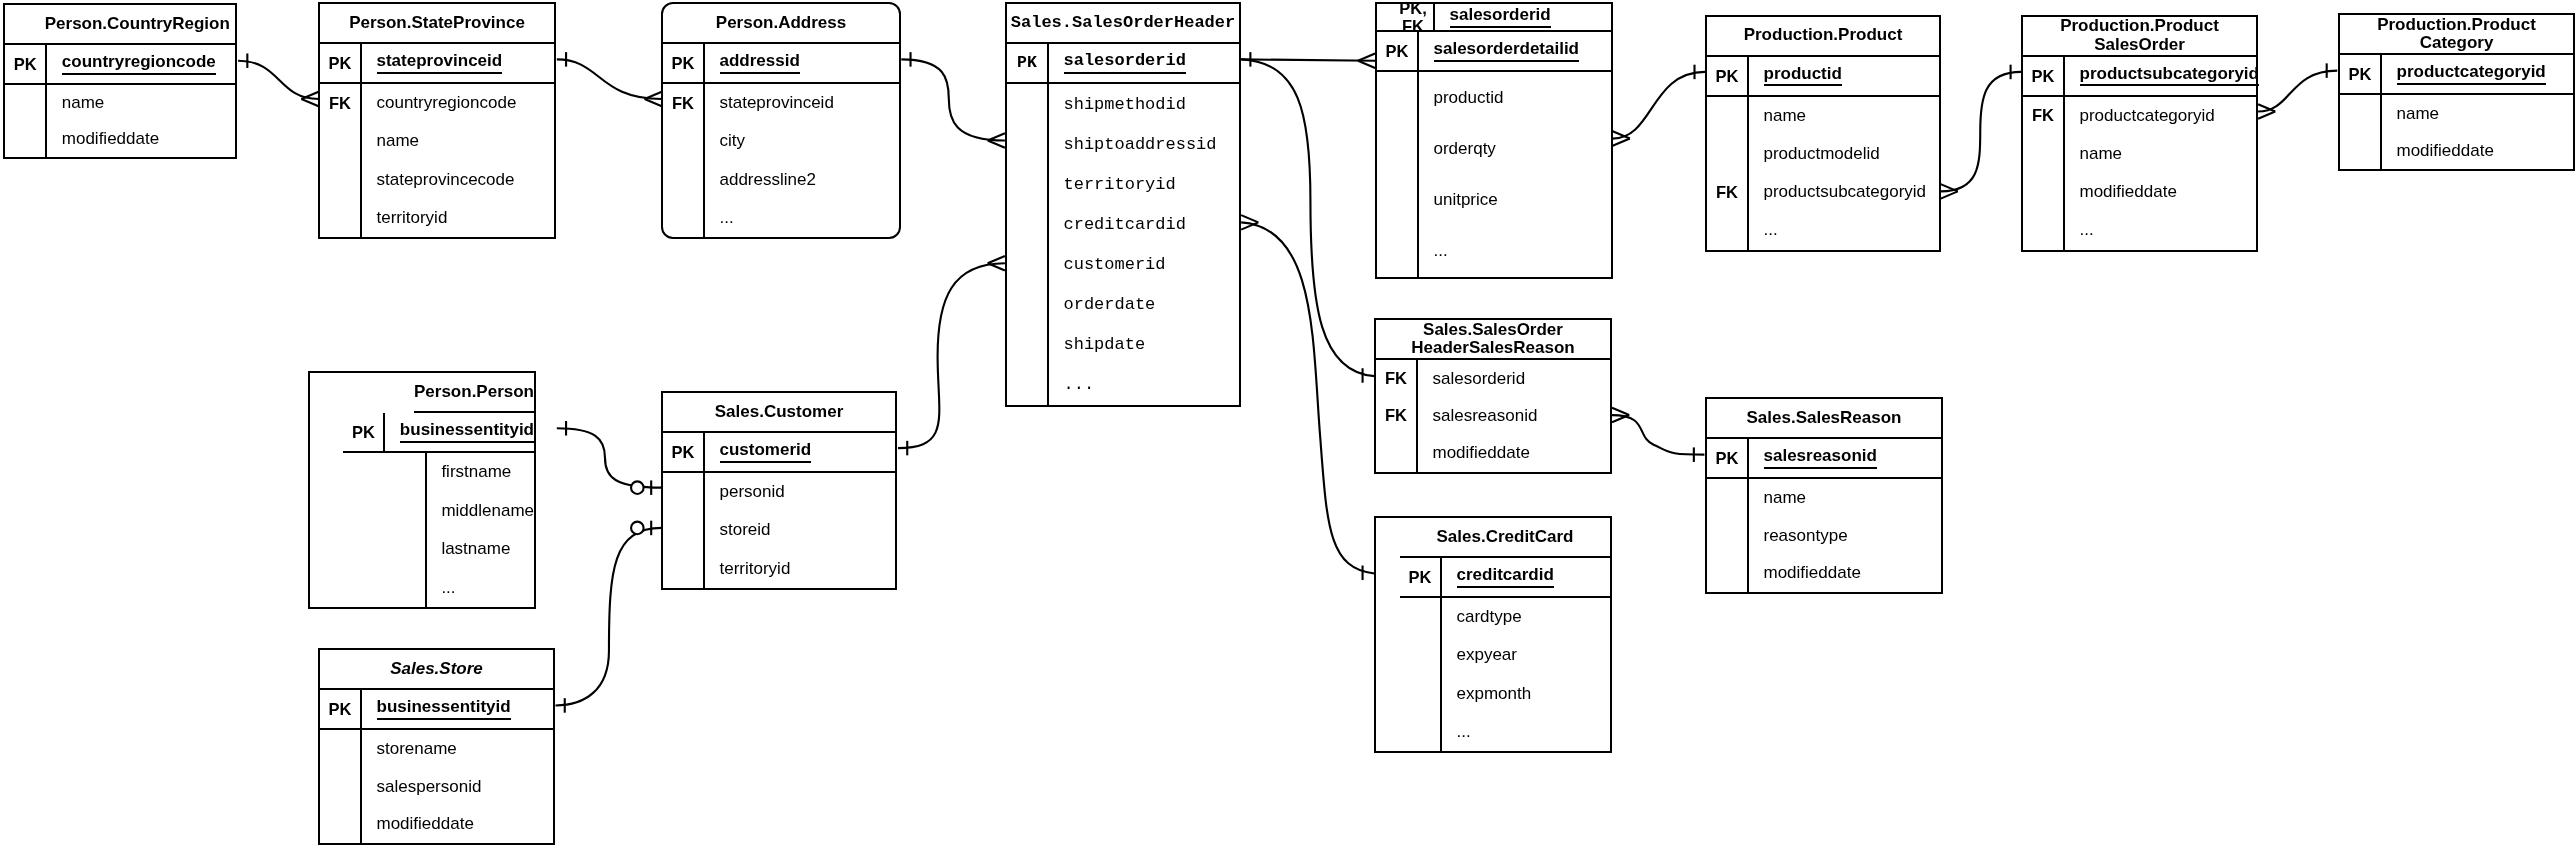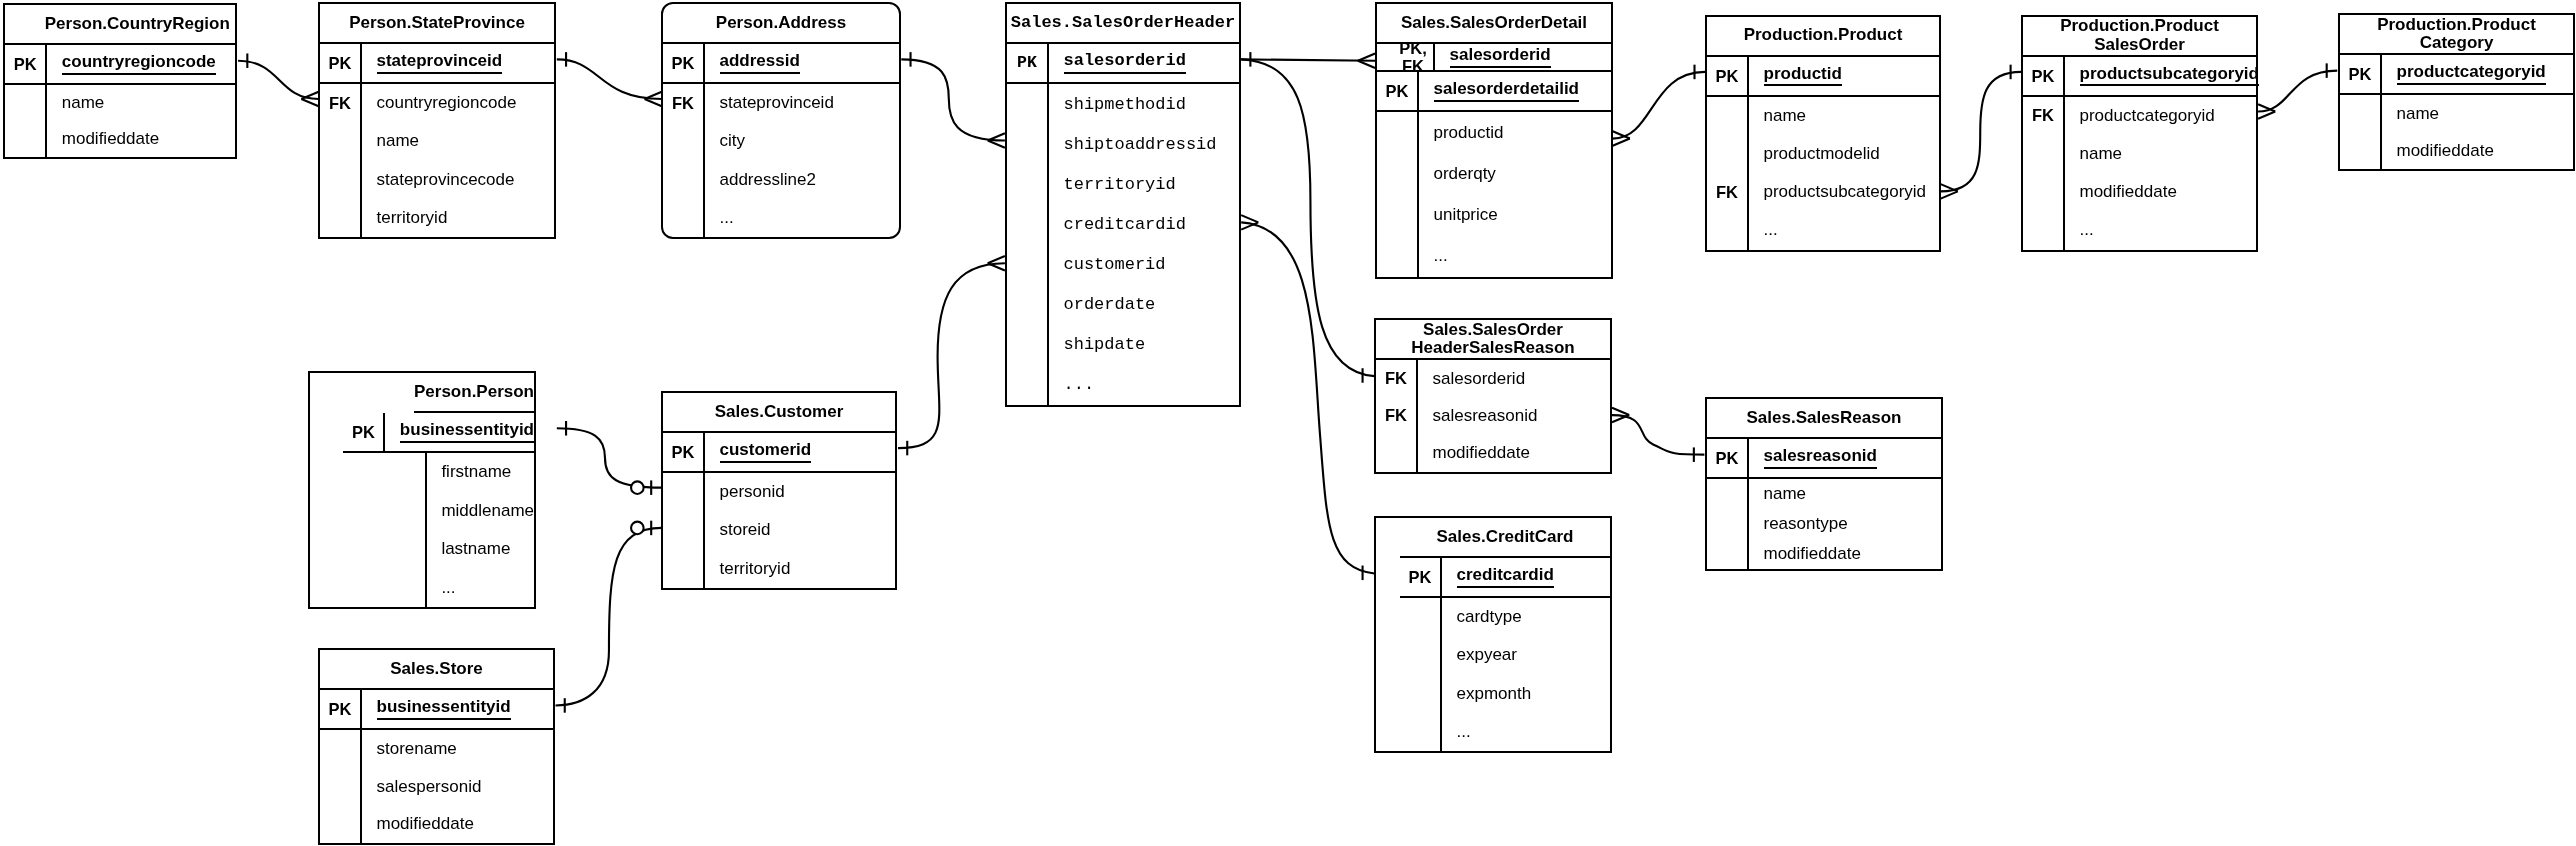--- a/index.html
+++ b/index.html
@@ -235,23 +235,20 @@
           <div class="nslot">territoryid</div>
           <div class="nslot">creditcardid</div>
           <div class="nslot">customerid</div>
           <div class="nslot">orderdate</div>
           <div class="nslot">shipdate</div>
           <div class="nslot">...</div>
         </div>
       </div>
     </div>
     <div class="entity" style="left: 1375px; top: 2px; width: 238px; height: 277px;">
-      <div class="e-title" style="height: 38px;">
-        <div>Sales.SalesOrderDetail</div>
-      </div>
       <div class="krow" style="height: 28px; padding-left: 16px;">
         <div class="kcell">
           <div>PK,</div>
           <div>FK</div>
         </div>
         <div class="kname">
           <span class="pkname">salesorderid</span>
         </div>
       </div>
       <div class="krow" style="height: 40px;">
@@ -402,21 +399,21 @@
           <div class="kslot"></div>
         </div>
         <div class="ncol">
           <div class="nslot">personid</div>
           <div class="nslot">storeid</div>
           <div class="nslot">territoryid</div>
         </div>
       </div>
     </div>
     <div class="entity" style="left: 318px; top: 648px; width: 237px; height: 197px;">
-      <div class="e-title" style="height: 38px;">
+      <div class="e-title" style="height: 38px; font-style: italic;">
         <div>Sales.Store</div>
       </div>
       <div class="krow" style="height: 40px;">
         <div class="kcell">
           <div>PK</div>
         </div>
         <div class="kname">
           <span class="pkname">businessentityid</span>
         </div>
       </div>
@@ -444,21 +441,21 @@
           <div class="kslot">FK</div>
           <div class="kslot"></div>
         </div>
         <div class="ncol">
           <div class="nslot">salesorderid</div>
           <div class="nslot">salesreasonid</div>
           <div class="nslot">modifieddate</div>
         </div>
       </div>
     </div>
-    <div class="entity" style="left: 1705px; top: 397px; width: 238px; height: 174px;">
+    <div class="entity" style="left: 1705px; top: 397px; width: 238px; height: 197px;">
       <div class="e-title" style="height: 38px;">
         <div>Sales.SalesReason</div>
       </div>
       <div class="krow" style="height: 40px;">
         <div class="kcell">
           <div>PK</div>
         </div>
         <div class="kname">
           <span class="pkname">salesreasonid</span>
         </div>

